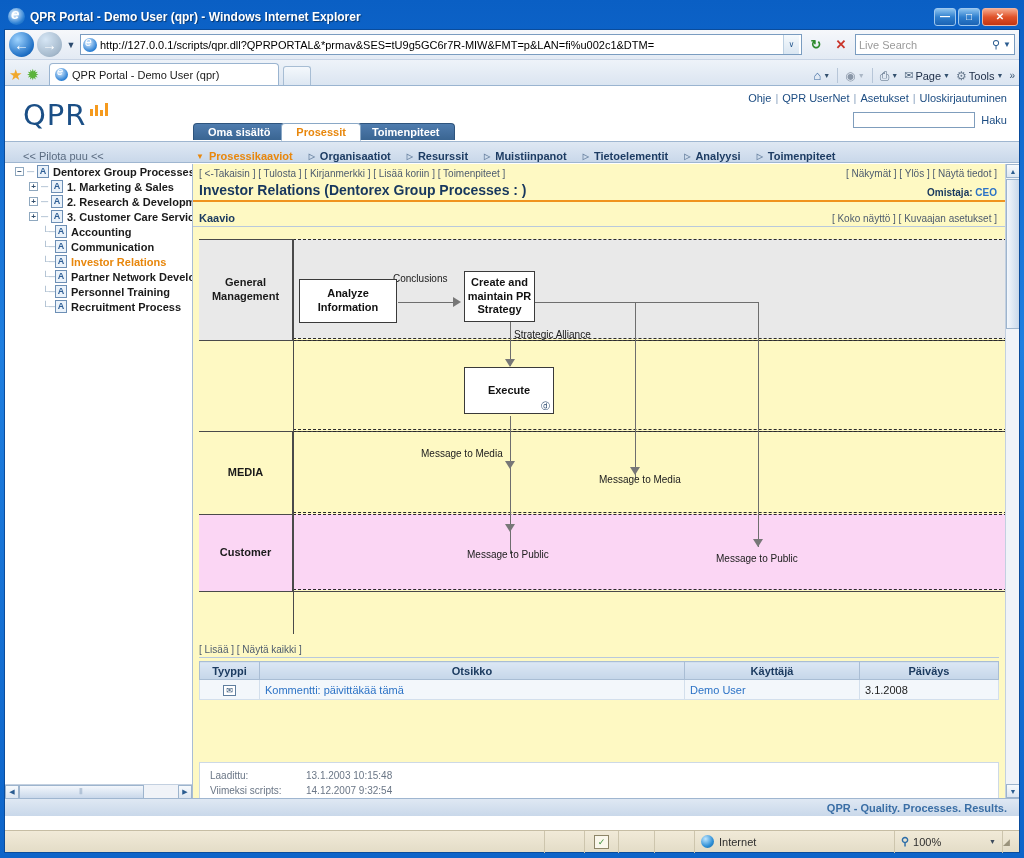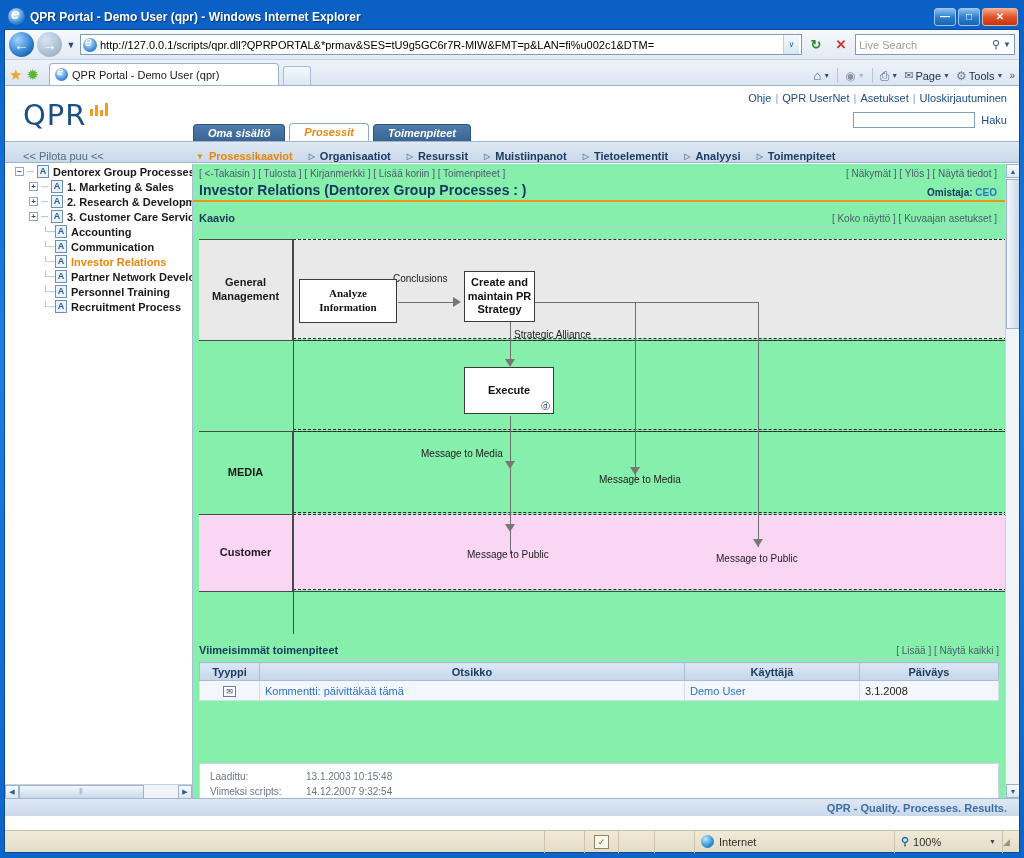--- a/index.html
+++ b/index.html
@@ -218,21 +218,21 @@
     width: 122px; height: 16px;
     border: 1px solid #7f9dbc; background: #fff;
     font-size: 11px; padding: 0 2px;
     font-family: "Liberation Sans", sans-serif;
   }
   #qpr-search .haku { font-size: 11px; color: #1c4c82; }
 
   
   #qpr-tabs {
     position: absolute; left: 188px; bottom: 0;
-    display: flex; align-items: flex-end; gap: 8px; font-style: italic;
+    display: flex; align-items: flex-start; gap: 0;
   }
   .qtab {
     height: 17px;
     padding: 0 14px 0 14px;
     font-size: 11px; font-weight: bold;
     display: flex; align-items: center;
     border-radius: 4px 4px 0 0;
     position: relative;
     margin-right: -4px;
   }
@@ -318,21 +318,21 @@
     border: 1px solid #6d8fb5; background: #eaf2fa;
     color: #2d5e95; font-size: 9px; font-weight: bold;
     display: flex; align-items: center; justify-content: center;
     line-height: 1;
   }
   .tnode.sel .lbl { color: #e8870c; }
 
   
   #content-pane {
     flex: 1 1 auto; position: relative;
-    background: #86efac;
+    background: #fef9c3;
     overflow: hidden;
   }
   #content-inner { position: absolute; left: 0; top: 0; right: 14px; bottom: 0; overflow: hidden; }
 
   #crumbrow {
     display: flex; align-items: center;
     font-size: 10px; color: #4d5b6e;
     padding: 4px 8px 0 6px;
   }
   #crumbrow .left { flex: 1 1 auto; }
@@ -821,21 +821,21 @@
               <div class="arrowdn" style="left:306px; top:285px;"></div>
 
               <div class="conn h" style="left:311px; top:63px; width:126px;"></div>
               <div class="conn v" style="left:436px; top:63px; height:177px;"></div>
               <div class="arrowdn" style="left:431px; top:228px;"></div>
 
               <div class="conn h" style="left:436px; top:63px; width:124px;"></div>
               <div class="conn v" style="left:559px; top:63px; height:245px;"></div>
               <div class="arrowdn" style="left:554px; top:300px;"></div>
 
-              <div class="node" style="left:100px; top:40px; width:98px; height:44px;font-family:Liberation Serif, serif;">
+              <div class="node" style="left:100px; top:40px; width:98px; height:44px;">
                 <span>Analyze Information</span>
               </div>
 
               <div class="node" style="left:265px; top:32px; width:71px; height:51px;">
                 <span>Create and maintain PR Strategy</span>
               </div>
 
               <div class="node" style="left:265px; top:128px; width:90px; height:47px;">
                 <span>Execute</span>
                 <span class="subico">ⓓ</span>
@@ -844,21 +844,20 @@
               <div class="flowlbl" style="left:194px; top:34px;">Conclusions</div>
               <div class="flowlbl" style="left:315px; top:90px;">Strategic Alliance</div>
               <div class="flowlbl" style="left:222px; top:209px;">Message to Media</div>
               <div class="flowlbl" style="left:400px; top:235px;">Message to Media</div>
               <div class="flowlbl" style="left:268px; top:310px;">Message to Public</div>
               <div class="flowlbl" style="left:517px; top:314px;">Message to Public</div>
             </div>
 
             <div id="recent">
               <div class="rhead">
-                <span class="lbl">Viimeisimmät toimenpiteet</span>
                 <span class="acts">[ Lisää ] [ Näytä kaikki ]</span>
               </div>
               <table>
                 <thead>
                   <tr>
                     <th style="width:60px;">Tyyppi</th>
                     <th style="width:425px;">Otsikko</th>
                     <th style="width:175px;">Käyttäjä</th>
                     <th>Päiväys</th>
                   </tr>

